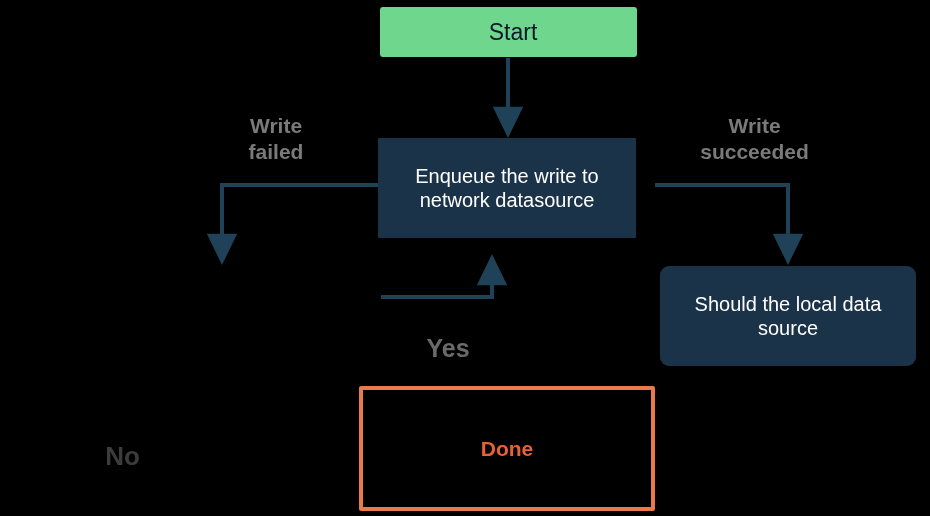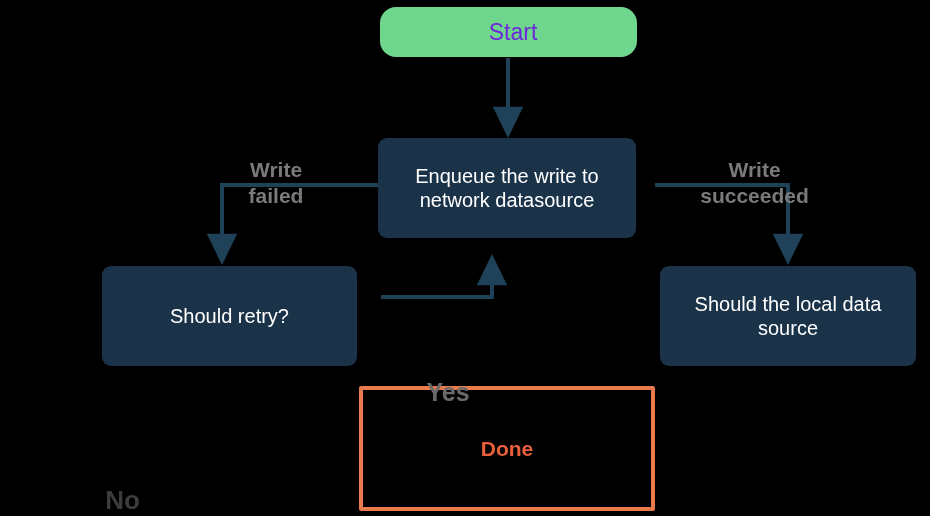--- a/index.html
+++ b/index.html
@@ -23,33 +23,33 @@
     text-align: center;
     box-sizing: border-box;
     line-height: 1.22;
   }
   .node-start {
     left: 380px;
     top: 7px;
     width: 257px;
     height: 50px;
     background: #6FD68E;
-    border-radius: 16px;
-    color: #6d28d9;
+    border-radius: 3px;
+    color: #0f172a;
     font-size: 23px;
     font-weight: 400;
     padding-left: 9px;
   }
   .node-enqueue {
     left: 378px;
     top: 138px;
     width: 258px;
     height: 100px;
     background: #1B3349;
-    border-radius: 9px;
+    border-radius: 1px;
     color: #FFFFFF;
     font-size: 20px;
     padding: 0 21px;
   }
   .node-retry {
     left: 102px;
     top: 266px;
     width: 255px;
     height: 100px;
     background: #1B3349;
@@ -81,21 +81,20 @@
     font-size: 21px;
     font-weight: 700;
     text-align: right;
   }
   .edge-label {
     position: absolute;
     text-align: center;
     line-height: 1.22;
     font-weight: 700;
     white-space: pre-line;
-    margin-top: 44px;
   }
   .label-write-failed {
     left: 196px;
     top: 113px;
     width: 160px;
     color: #7A7A7A;
     font-size: 21px;
   }
   .label-write-succeeded {
     left: 672px;
@@ -157,23 +156,20 @@
   </svg>
 
   <div class="node node-start">
     <span>Start</span>
   </div>
 
   <div class="node node-enqueue">
     <span>Enqueue the write to network datasource</span>
   </div>
 
-  <div class="node node-retry">
-    <span>Should retry?</span>
-  </div>
 
   <div class="node node-update">
     <span>Should the local data source</span>
   </div>
 
   <div class="node node-done">
     <span>Done</span>
   </div>
 
   <div class="edge-label label-write-failed">Write

